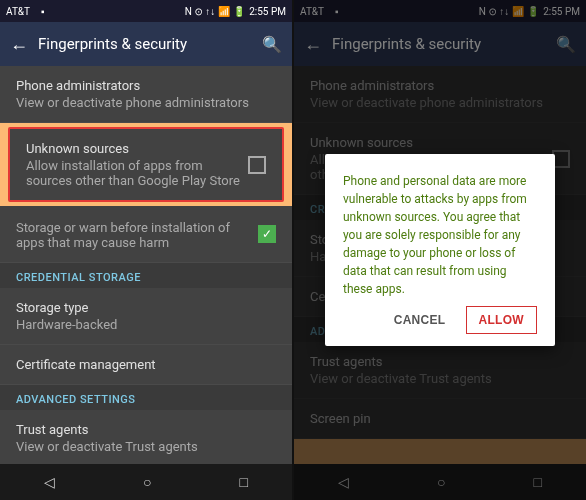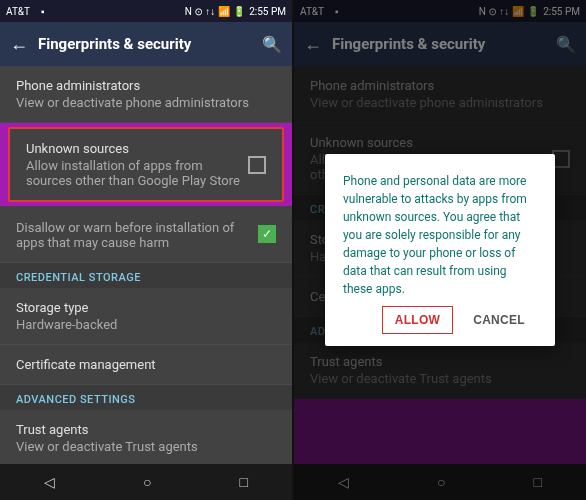--- a/index.html
+++ b/index.html
@@ -48,32 +48,32 @@
       flex-shrink: 0;
     }
     .top-bar-back {
       color: #fff;
       font-size: 18px;
       cursor: pointer;
     }
     .top-bar-title {
       color: #fff;
       font-size: 15px;
-      font-weight: 700;
+      font-weight: 400;
       flex: 1;
     }
     .top-bar-search {
       color: #fff;
       font-size: 16px;
     }
 
     
     .content {
       flex: 1;
-      background: #a21caf;
+      background: #fdba74;
       overflow-y: auto;
     }
 
     .setting-item {
       padding: 12px 16px;
       background: #424242;
       border-bottom: 1px solid #4a4a4a;
       cursor: pointer;
     }
     .setting-item-title {
@@ -154,21 +154,21 @@
       z-index: 10;
     }
     .dialog {
       background: #fff;
       width: 230px;
       border-radius: 2px;
       padding: 18px 18px 12px;
       box-shadow: 0 4px 16px rgba(0,0,0,0.5);
     }
     .dialog-text {
-      color: #0f766e;
+      color: #4d7c0f;
       font-size: 12px;
       line-height: 1.5;
       margin-bottom: 8px;
     }
     .dialog-buttons {
       display: flex;
       justify-content: flex-end;
       gap: 8px;
     }
     .dialog-btn {
@@ -233,21 +233,21 @@
             <div class="setting-item-subtitle">Allow installation of apps from sources other than Google Play Store</div>
           </div>
           <div class="checkbox"></div>
         </div>
       </div>
     </div>
 
     <div class="setting-item">
       <div class="setting-item-row">
         <div>
-          <div class="setting-item-subtitle">Disallow or warn before installation of apps that may cause harm</div>
+          <div class="setting-item-subtitle">Storage or warn before installation of apps that may cause harm</div>
         </div>
         <div class="checkbox checked">✓</div>
       </div>
     </div>
 
     <div class="section-header">CREDENTIAL STORAGE</div>
 
     <div class="setting-item">
       <div class="setting-item-title">Storage type</div>
       <div class="setting-item-subtitle">Hardware-backed</div>
@@ -316,28 +316,31 @@
       <div class="setting-item-subtitle">Hardware-backed</div>
     </div>
     <div class="setting-item">
       <div class="setting-item-title">Certificate management</div>
     </div>
     <div class="section-header">ADVANCED SETTINGS</div>
     <div class="setting-item">
       <div class="setting-item-title">Trust agents</div>
       <div class="setting-item-subtitle">View or deactivate Trust agents</div>
     </div>
+    <div class="setting-item">
+      <div class="setting-item-title">Screen pin</div>
+    </div>
   </div>
 
   <div class="dialog-overlay">
     <div class="dialog">
       <div class="dialog-text">Phone and personal data are more vulnerable to attacks by apps from unknown sources. You agree that you are solely responsible for any damage to your phone or loss of data that can result from using these apps.</div>
       <div class="dialog-buttons">
+        <button class="dialog-btn dialog-btn-cancel">CANCEL</button>
         <button class="dialog-btn dialog-btn-allow">ALLOW</button>
-        <button class="dialog-btn dialog-btn-cancel">CANCEL</button>
       </div>
     </div>
   </div>
 
   <div class="nav-bar">
     <span class="nav-btn">◁</span>
     <span class="nav-btn">○</span>
     <span class="nav-btn">□</span>
   </div>
 </div>

